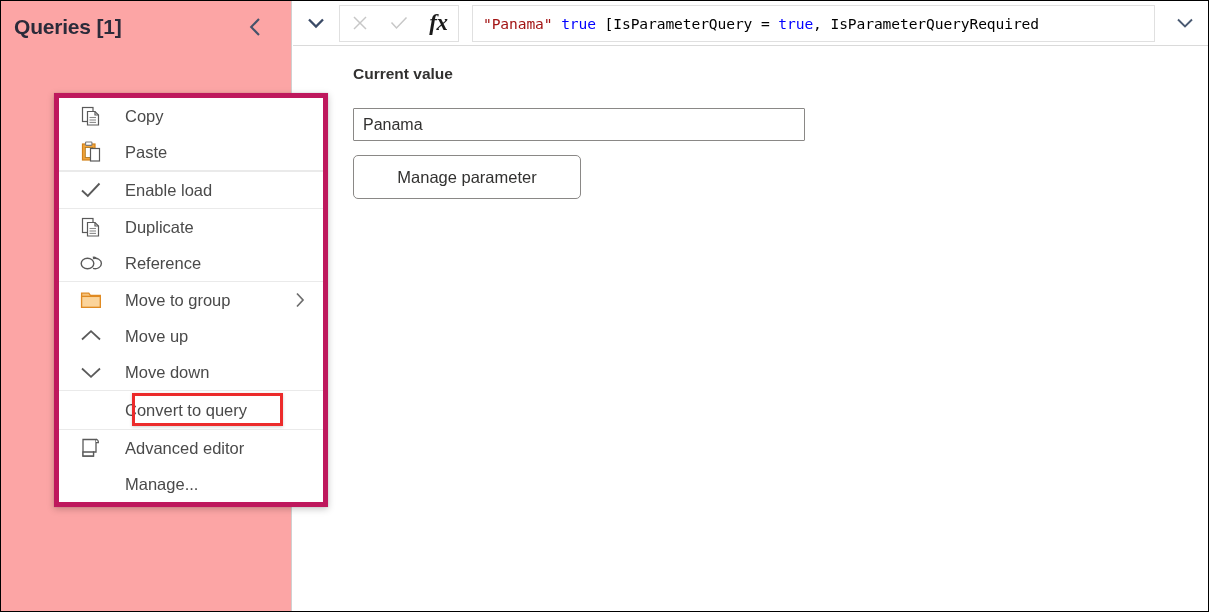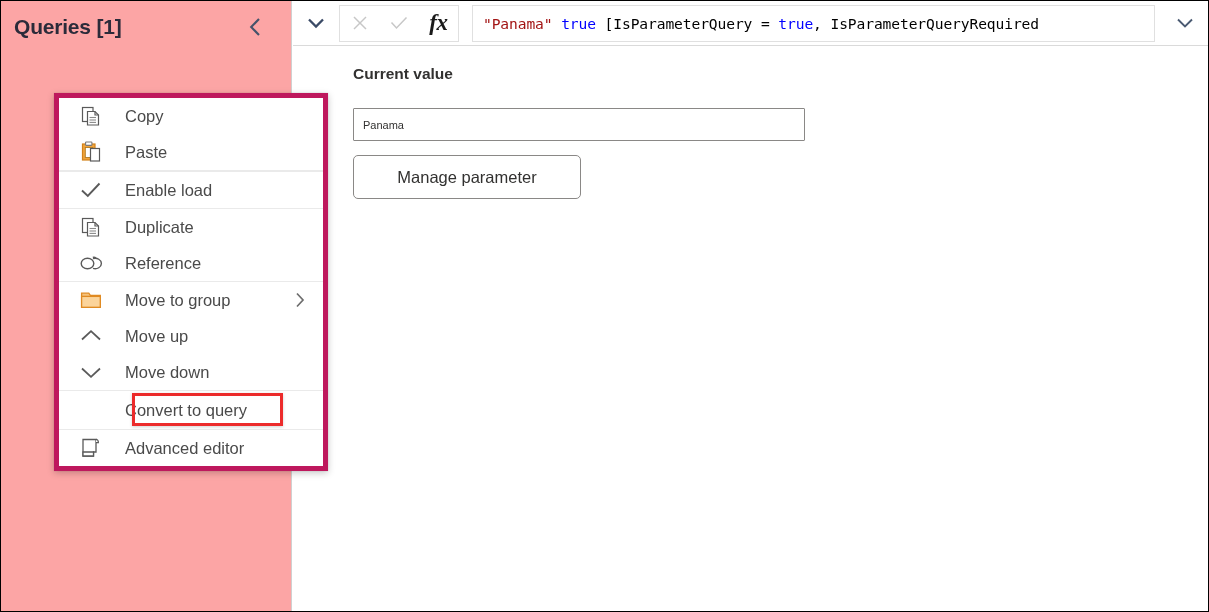--- a/index.html
+++ b/index.html
@@ -262,21 +262,21 @@
     font-weight: bold;
     color: #323130;
     margin-bottom: 25px;
   }
   #current-value-input {
     width: 452px;
     height: 33px;
     border: 1px solid #8a8886;
     box-sizing: border-box;
     font-family: "Liberation Sans", sans-serif;
-    font-size: 11px;
+    font-size: 16px;
     color: #323130;
     padding: 0 9px;
     background: #ffffff;
     outline: none;
     display: block;
     border-radius: 1px;
   }
   #manage-param-btn {
     margin-top: 14px;
     width: 228px;
@@ -428,20 +428,24 @@
         <div class="menu-item">
           <span class="mi-icon">
             <svg width="22" height="22" viewBox="0 0 22 22">
               <path d="M3 2.5 h13 v12.5 h-2.5 v4 h-10.5 z" fill="#ffffff" stroke="#5a5a5a" stroke-width="1.3"></path>
               <path d="M16 2.5 a2.2 2.2 0 0 1 2.3 2.2 v0.9 h-2.3" fill="#ffffff" stroke="#5a5a5a" stroke-width="1.3"></path>
               <path d="M3 15 h10.5 v4 h-10.5 z" fill="#ffffff" stroke="#5a5a5a" stroke-width="1.3"></path>
             </svg>
           </span>
           <span class="mi-label">Advanced editor</span>
         </div>
+        <div class="menu-item">
+          <span class="mi-icon"></span>
+          <span class="mi-label">Manage...</span>
+        </div>
       </div>
 
     </div>
   </div>
 
   <div id="right-pane">
 
     <div id="formula-bar">
       <div id="fb-expand">
         <svg width="20" height="14" viewBox="0 0 20 14">

